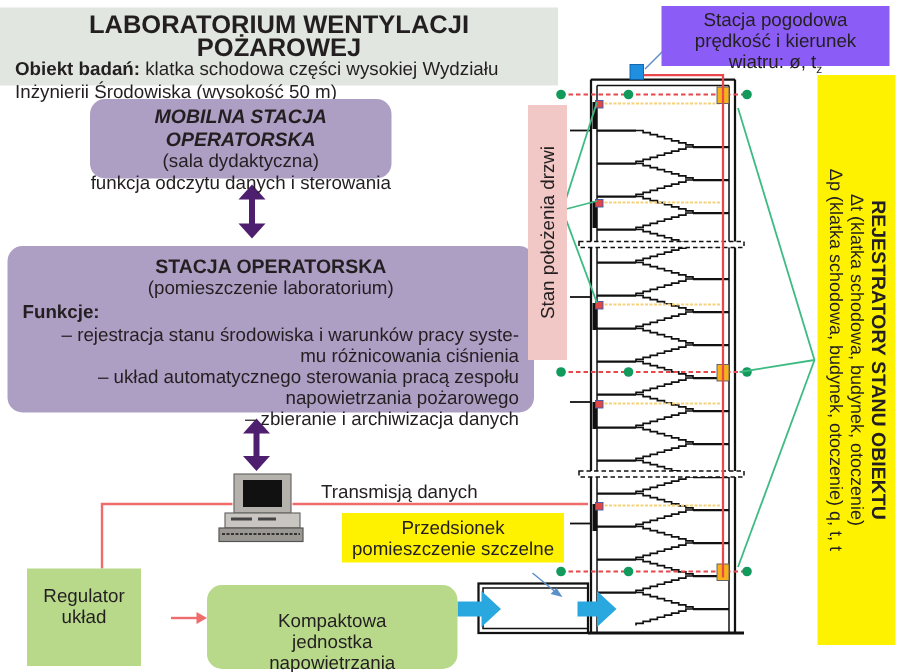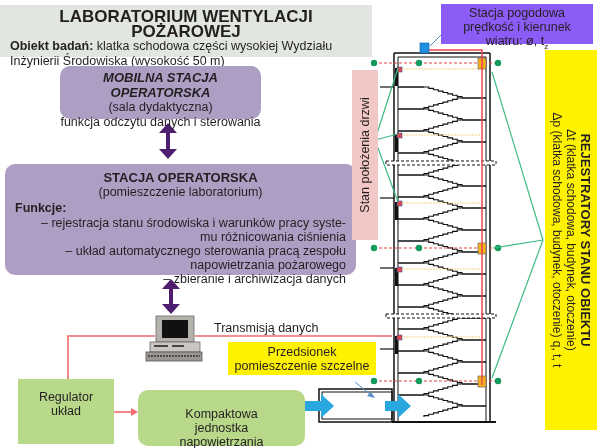--- a/index.html
+++ b/index.html
@@ -16,21 +16,21 @@
   .operator-box .fn { text-align:right; font-size:12.5px; line-height:14px; }
   .weather-box { left:441px; top:4px; width:152px; height:40px; background:#8b5cf6; text-align:center; font-size:12.5px; line-height:14px; padding-top:2px; box-sizing:border-box; }
   .registers-box { left:545px; top:50px; width:52px; height:380px; background:#fff200; }
   .registers-text { position:absolute; left:50%; top:50%; width:370px; transform:translate(-50%,-50%) rotate(90deg); text-align:center; font-size:12px; line-height:14px; }
   .registers-text b { font-size:13px; }
   .door-box { left:352px; top:70px; width:26px; height:170px; background:#f2c8c6; }
   .door-text { position:absolute; left:50%; top:50%; width:170px; transform:translate(-50%,-50%) rotate(-90deg); text-align:center; font-size:12.5px; white-space:nowrap; }
   .transmission { left:214px; top:321px; font-size:12.5px; }
   .vestibule-box { left:228px; top:342px; width:148px; height:33px; background:#fff200; text-align:center; font-size:12.5px; line-height:14px; padding-top:3px; box-sizing:border-box; }
   .green { background:#b8d98a; text-align:center; font-size:12.5px; line-height:14px; }
-  .regulator-box { left:18px; top:379px; width:96px; height:65px; padding-top:11px; box-sizing:border-box; }
+  .regulator-box { left:18px; top:379px; width:76px; height:65px; padding-top:11px; box-sizing:border-box; }
   .compact-box { left:138px; top:390px; width:167px; height:56px; border-radius:10px; padding-top:17px; box-sizing:border-box; }
   svg { position:absolute; left:0; top:0; }
 </style>
 </head>
 <body>
 
 <svg id="drawing" width="600" height="448">
 
   <g fill="#4f1f6f">
     <polygon points="168,123 177,133 170,133 170,149 177,149 168,159 159,149 166,149 166,133 159,133"></polygon>

